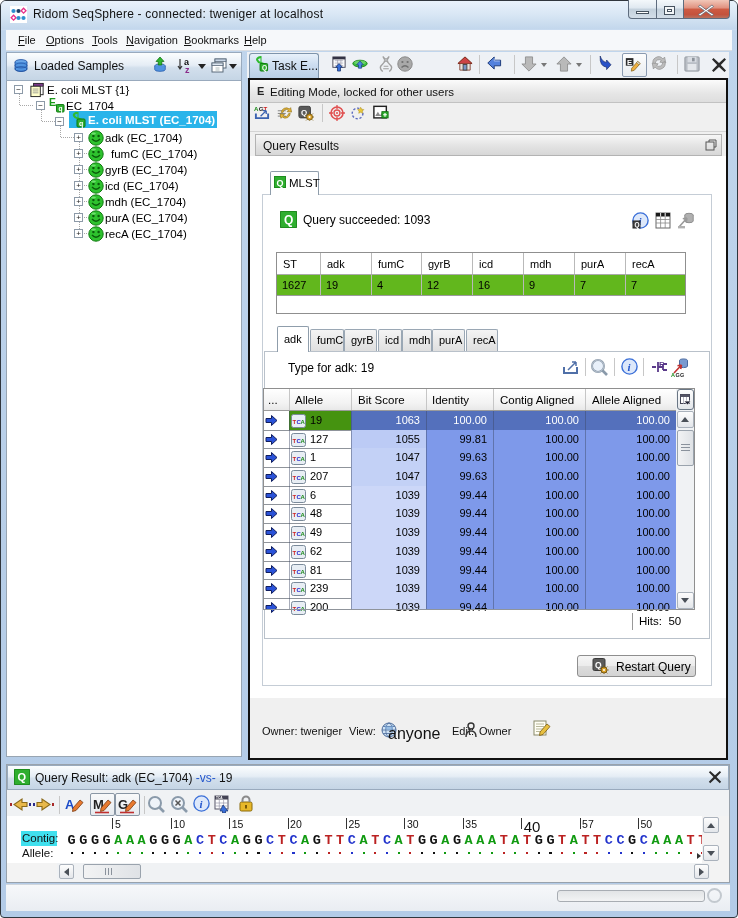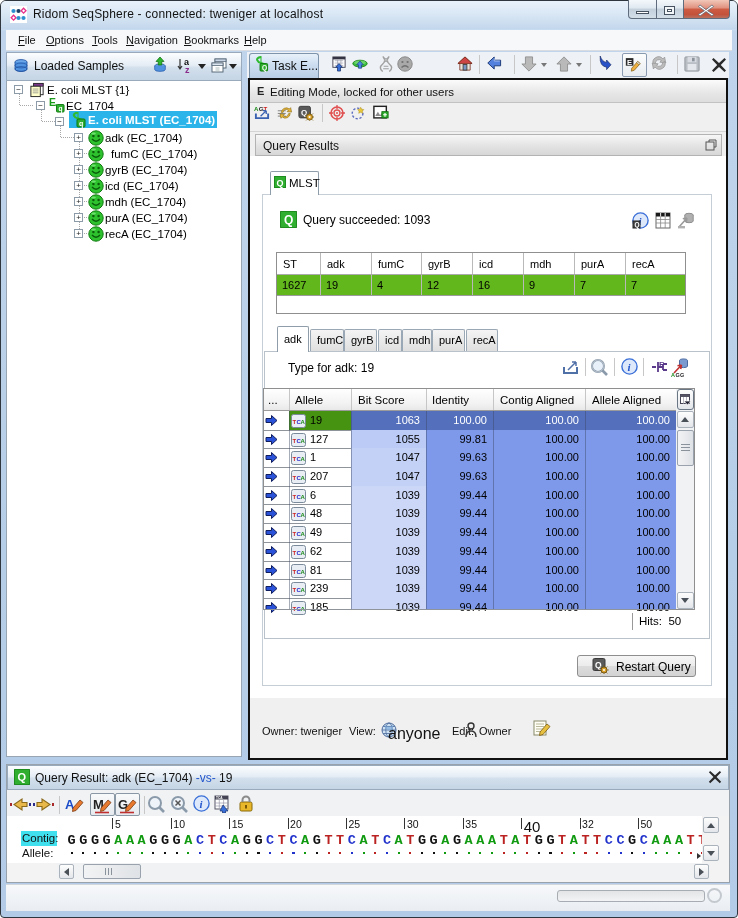--- a/index.html
+++ b/index.html
@@ -657,21 +657,21 @@
 <div class="a" style="left:585px;top:598px;width:91px;height:11px;background:#7e99ea"></div>
 <svg class="a" style="left:265px;top:601px" width="13" height="13" viewBox="0 0 13 13">
     <path d="M1 4.5 h5.5 V1.5 L12 6.5 L6.5 11.5 V8.5 H1 Z" fill="#2a52d8" stroke="#101e5e" stroke-width="1"></path>
   </svg>
 <svg class="a" style="left:291px;top:601px" width="15" height="14" viewBox="0 0 15 14">
     <rect x="0.5" y="0.5" width="14" height="13" rx="2" fill="#e8eef4" stroke="#7a8a9a"></rect>
     <text x="1.5" y="9.5" font-size="6" font-weight="bold" fill="#c22" font-family="Liberation Sans">T</text>
     <text x="5.5" y="9.5" font-size="6" font-weight="bold" fill="#22c" font-family="Liberation Sans">C</text>
     <text x="9.5" y="9.5" font-size="6" font-weight="bold" fill="#1a8a1a" font-family="Liberation Sans">A</text>
   </svg>
-<div class="cell" style="left:310px;top:601px;color:#000">185</div>
+<div class="cell" style="left:310px;top:601px;color:#000">200</div>
 <div class="cell" style="left:351px;top:601px;width:69px;text-align:right;color:#000">1039</div>
 <div class="cell" style="left:426px;top:601px;width:61px;text-align:right;color:#000">99.44</div>
 <div class="cell" style="left:493px;top:601px;width:86px;text-align:right;color:#000">100.00</div>
 <div class="cell" style="left:585px;top:601px;width:85px;text-align:right;color:#000">100.00</div>
 <div class="gridh" style="left:264px;top:609px;width:412px;background:#8f949b"></div>
 <div class="gridv" style="left:289px;top:411px;height:198px;background:rgba(60,70,100,0.45)"></div>
 <div class="gridv" style="left:351px;top:411px;height:198px;background:rgba(60,70,100,0.45)"></div>
 <div class="gridv" style="left:426px;top:411px;height:198px;background:rgba(60,70,100,0.45)"></div>
 <div class="gridv" style="left:493px;top:411px;height:198px;background:rgba(60,70,100,0.45)"></div>
 <div class="gridv" style="left:585px;top:411px;height:198px;background:rgba(60,70,100,0.45)"></div>
@@ -796,21 +796,21 @@
 <div class="a" style="left:290.1px;top:818px;font-size:10.5px;color:#111">20</div>
 <div class="a" style="left:346.0px;top:818px;width:1px;height:11px;background:#333"></div>
 <div class="a" style="left:348.5px;top:818px;font-size:10.5px;color:#111">25</div>
 <div class="a" style="left:404.4px;top:818px;width:1px;height:11px;background:#333"></div>
 <div class="a" style="left:406.9px;top:818px;font-size:10.5px;color:#111">30</div>
 <div class="a" style="left:462.8px;top:818px;width:1px;height:11px;background:#333"></div>
 <div class="a" style="left:465.3px;top:818px;font-size:10.5px;color:#111">35</div>
 <div class="a" style="left:521.2px;top:818px;width:1px;height:11px;background:#333"></div>
 <div class="a" style="left:523.7px;top:818px;font-size:15px;color:#111">40</div>
 <div class="a" style="left:579.6px;top:818px;width:1px;height:11px;background:#333"></div>
-<div class="a" style="left:582.1px;top:818px;font-size:10.5px;color:#111">32</div>
+<div class="a" style="left:582.1px;top:818px;font-size:10.5px;color:#111">57</div>
 <div class="a" style="left:638.0px;top:818px;width:1px;height:11px;background:#333"></div>
 <div class="a" style="left:640.5px;top:818px;font-size:10.5px;color:#111">50</div>
 <div class="a" style="left:21px;top:831px;width:36px;height:15px;background:#40e0ee"></div>
 <div class="a" style="left:22px;top:832px;font-size:11.5px;color:#111">Contig:</div>
 <div class="a" style="left:22px;top:847px;font-size:11.5px;color:#111">Allele:</div>
 <div class="a" style="left:65.7px;top:833px;width:11.68px;text-align:center;font-family:'Liberation Mono',monospace;font-weight:bold;font-size:13.5px;color:#111111">G</div>
 <div class="a" style="left:70.5px;top:852px;width:2.2px;height:2.2px;background:#111111"></div>
 <div class="a" style="left:77.4px;top:833px;width:11.68px;text-align:center;font-family:'Liberation Mono',monospace;font-weight:bold;font-size:13.5px;color:#111111">G</div>
 <div class="a" style="left:82.2px;top:852px;width:2.2px;height:2.2px;background:#111111"></div>
 <div class="a" style="left:89.1px;top:833px;width:11.68px;text-align:center;font-family:'Liberation Mono',monospace;font-weight:bold;font-size:13.5px;color:#111111">G</div>

